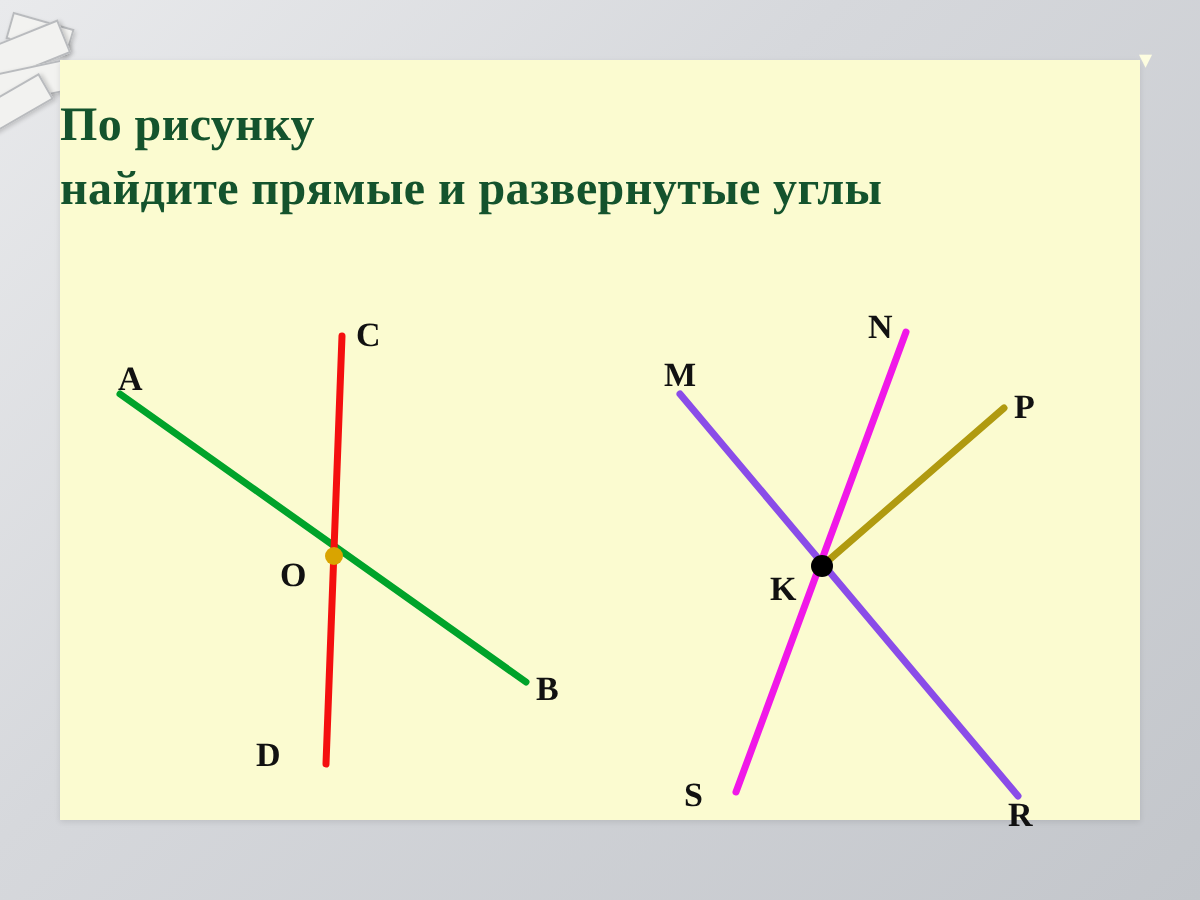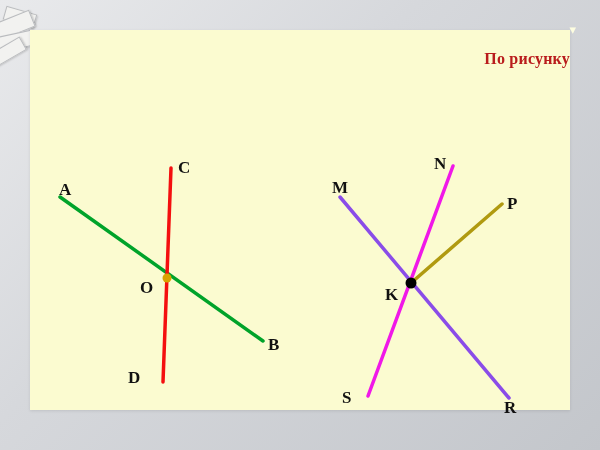--- a/index.html
+++ b/index.html
@@ -68,24 +68,24 @@
     width: 540px;
     height: 380px;
     background: #fbfbd0;
     box-shadow: 0 1px 3px rgba(0,0,0,.10);
   }
   #title {
     position: absolute;
     left: 0;
     top: 18px;
     width: 540px;
-    text-align: right;
-    font-size: 16px;
+    text-align: left;
+    font-size: 24px;
     font-weight: bold;
-    color: #b91c1c;
+    color: #14532d;
     line-height: 1.32;
     letter-spacing: .2px;
   }
   #title .l2 { white-space: nowrap; }
   svg.figure {
     position: absolute;
     left: 0;
     top: 0;
     width: 540px;
     height: 380px;
@@ -110,20 +110,21 @@
     <div class="sheet s2"></div>
     <div class="sheet s3"></div>
   </div>
 
   <div class="corner-mark">▾</div>
 
   <div id="canvas">
 
     <div id="title">
       <div class="l1">По рисунку</div>
+      <div class="l2">найдите прямые и развернутые углы</div>
     </div>
 
     <svg class="figure" viewBox="0 0 540 380">
 
       <g>
         <line x1="30" y1="167" x2="233" y2="311" stroke="#00a32a" stroke-width="3.5" stroke-linecap="round"></line>
         <line x1="141" y1="138" x2="133" y2="352" stroke="#f40f0f" stroke-width="3.5" stroke-linecap="round"></line>
         <circle cx="137" cy="248" r="4.5" fill="#d9a400"></circle>
       </g>
 

